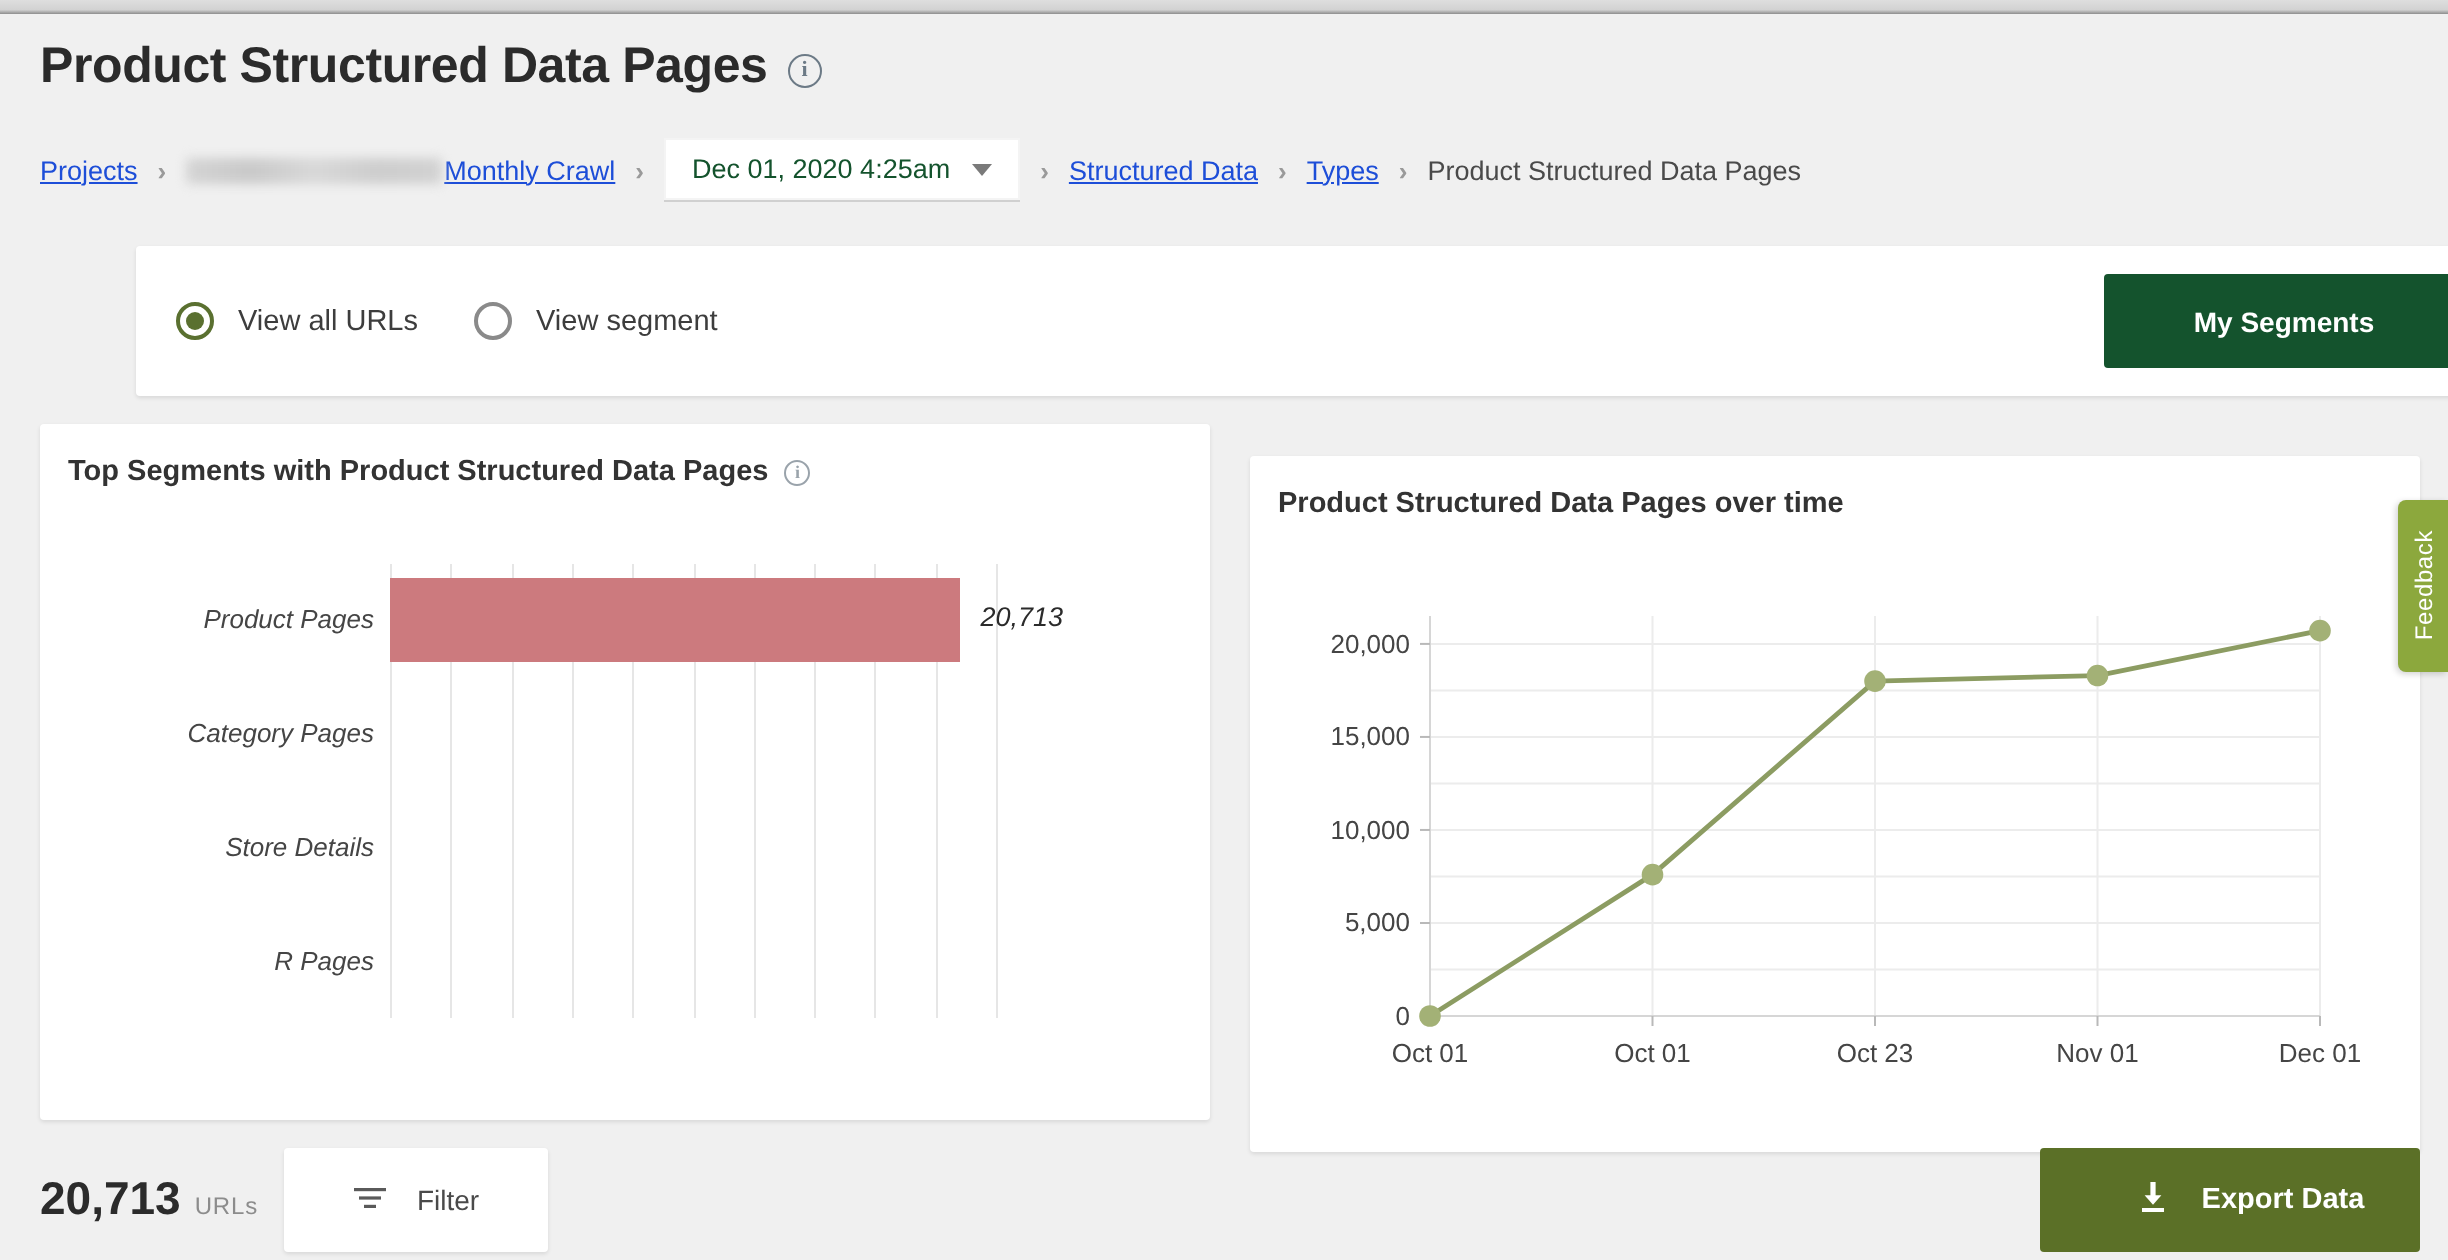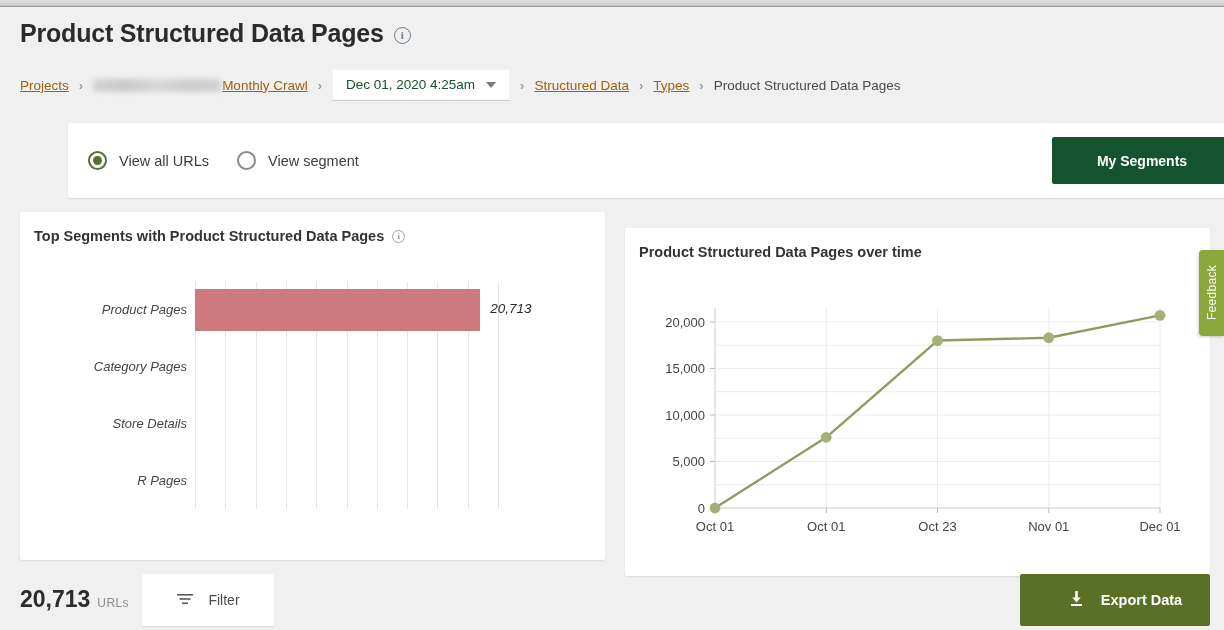--- a/index.html
+++ b/index.html
@@ -32,21 +32,21 @@
     display: flex; align-items: center; justify-content: center;
     line-height: 1; margin-top: 4px;
   }
 
   
   .breadcrumb {
     position: absolute; left: 20px; top: 69px;
     display: flex; align-items: center; height: 32px;
     font-size: 13.5px; color: #4a4a4a;
   }
-  .crumb-link { color: #a16207; text-decoration: underline; cursor: pointer; }
+  .crumb-link { color: #1d4ed8; text-decoration: underline; cursor: pointer; }
   .crumb-static { color: #4a4a4a; }
   .crumb-sep {
     color: #9a9a9a; font-size: 13px; margin: 0 10px; font-weight: bold;
   }
   .crumb-redacted {
     display: inline-block; width: 128px; height: 13px;
     background: linear-gradient(90deg,#d4d4d4,#c9c9c9,#d8d8d8,#cdcdcd,#d2d2d2);
     filter: blur(2.6px); border-radius: 2px; margin-right: 1px;
     vertical-align: middle;
   }

